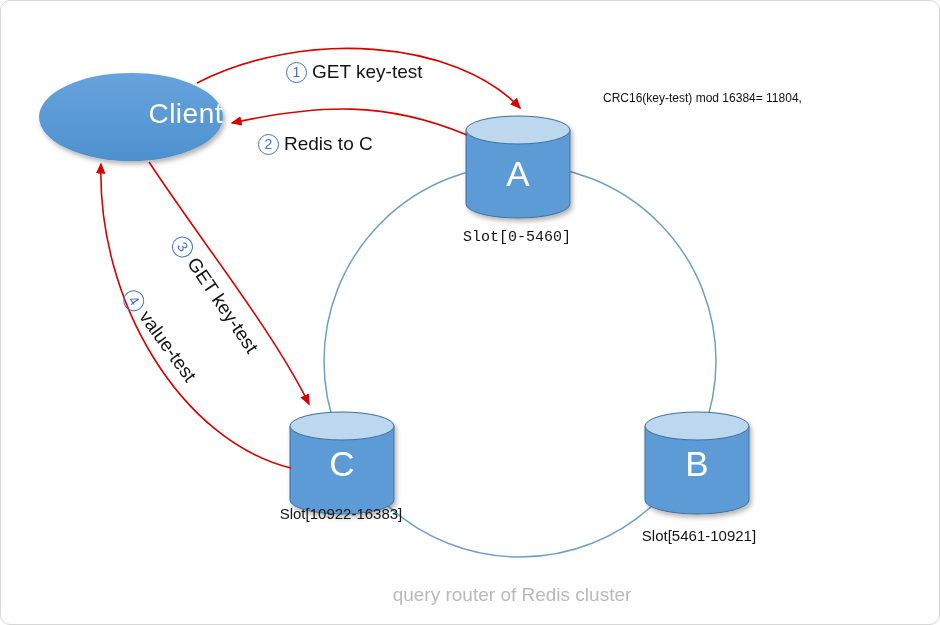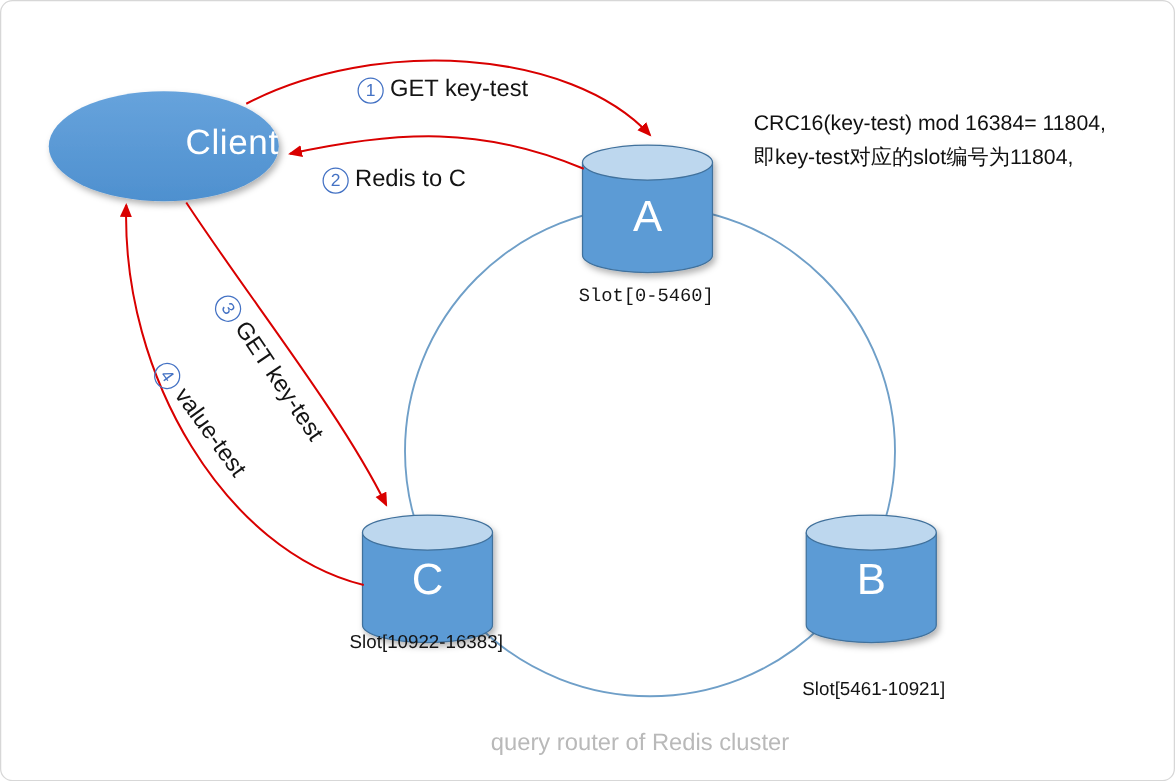--- a/index.html
+++ b/index.html
@@ -26,41 +26,41 @@
   }
   .node-letter.a { left:465px; top:153px; }
   .node-letter.b { left:644px; top:443px; }
   .node-letter.c { left:289px; top:443px; }
 
   .slot-label {
     position:absolute; width:220px; text-align:center;
     color:#141414; font-size:15px;
   }
   .slot-label.a { left:406px; top:228px;font-family:Liberation Mono, monospace; }
-  .slot-label.b { left:588px; top:526px;margin-top:16px; }
+  .slot-label.b { left:588px; top:526px; }
   .slot-label.c { left:230px; top:504px; }
 
   .step-label {
     position:absolute; display:flex; align-items:center; gap:5px;
     font-size:19px; color:#141414; white-space:nowrap;
   }
   .badge {
     display:inline-flex; align-items:center; justify-content:center;
     width:21px; height:21px; flex:0 0 auto;
     border:1.5px solid #4472c4; border-radius:50%;
     color:#4472c4; font-size:14px; line-height:1; background:transparent;
   }
   .step-1 { left:285px; top:60px; }
   .step-2 { left:257px; top:132px; }
   .step-3 { left:176px; top:226px; transform:rotate(56deg); transform-origin:left center; }
   .step-4 { left:127px; top:280px; transform:rotate(54deg); transform-origin:left center; }
 
   .annotation {
     position:absolute; left:602px; top:84px;
-    font-size:17px; line-height:27px; color:#111111;
+    font-size:12px; line-height:27px; color:#111111;
   }
 
   .caption {
     position:absolute; left:0; top:583px; width:940px;
     text-align:center; color:#b9b9b9; font-size:19px;margin-left:41px;
   }
 </style>
 </head>
 <body>
 
@@ -127,18 +127,17 @@
     <span class="badge">3</span>
     <span>GET key-test</span>
   </div>
   <div class="step-label step-4">
     <span class="badge">4</span>
     <span>value-test</span>
   </div>
 
   <div class="annotation">
     <div>CRC16(key-test) mod 16384= 11804,</div>
-    <div>即key-test对应的slot编号为11804,</div>
   </div>
 
   <div class="caption">query router of Redis cluster</div>
 
 </div>
 
 </body></html>

